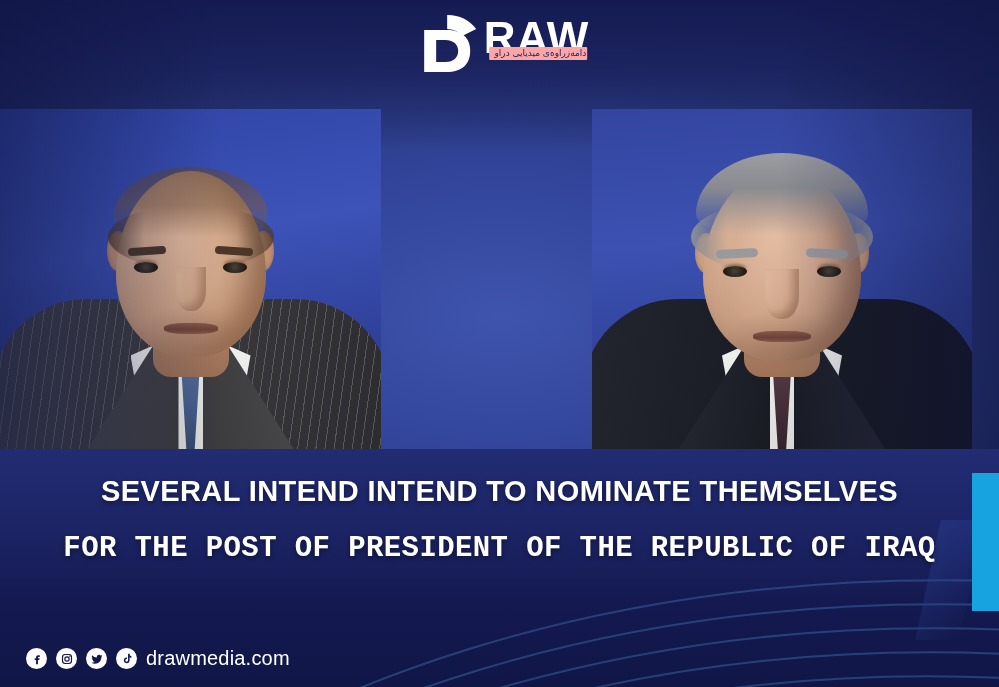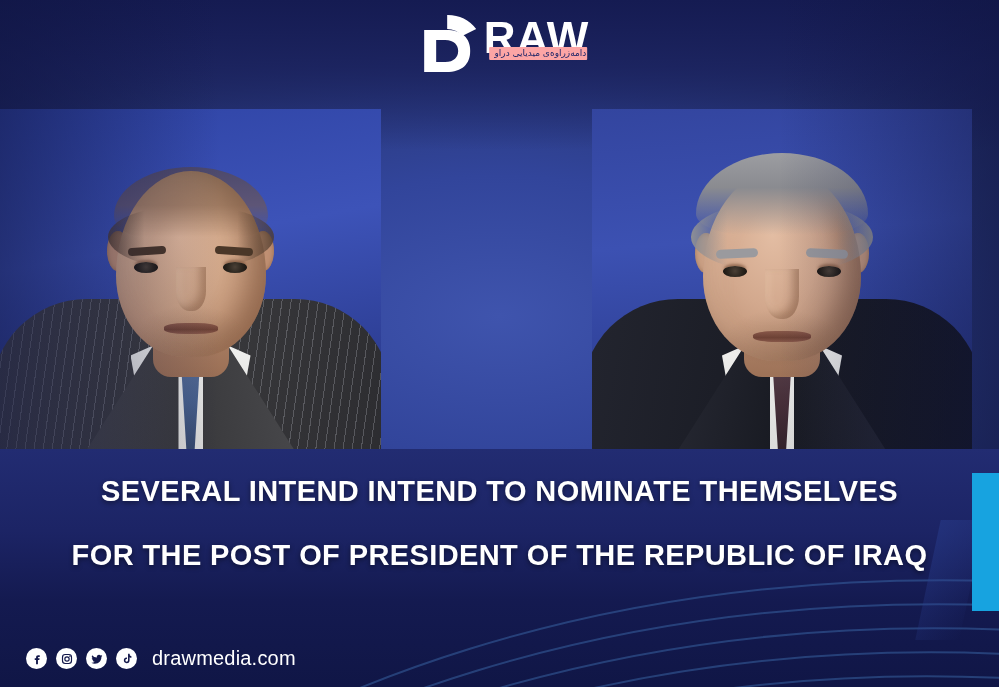--- a/index.html
+++ b/index.html
@@ -157,33 +157,33 @@
     position:absolute;left:0;right:0;top:477px;
     text-align:center;
     color:#ffffff;
     font-weight:bold;
     font-size:29px;
     letter-spacing:.4px;
     line-height:1;
     text-shadow:0 2px 5px rgba(0,0,0,.45);
     font-family:"Liberation Sans", sans-serif;
   }
-  .headline .l2{display:block;margin-top:35px;}
+  .headline .l2{display:block;margin-top:28px;font-family:Liberation Mono, monospace;}
 
   .footer{
     position:absolute;left:26px;bottom:17px;
     display:flex;align-items:center;gap:9px;
   }
   .sicon{
     width:21px;height:21px;border-radius:50%;
     background:#ffffff;display:flex;align-items:center;justify-content:center;
     flex:0 0 auto;
   }
   .site{
-    color:#ffffff;font-size:20px;letter-spacing:.2px;margin-left:6px;
+    color:#ffffff;font-size:20px;letter-spacing:.2px;margin-left:0;
     font-family:"Liberation Sans", sans-serif;
   }
 </style>
 </head>
 <body>
 
 <div class="poster">
 
   <div class="bg-base"></div>
   <div class="bg-topfade"></div>

